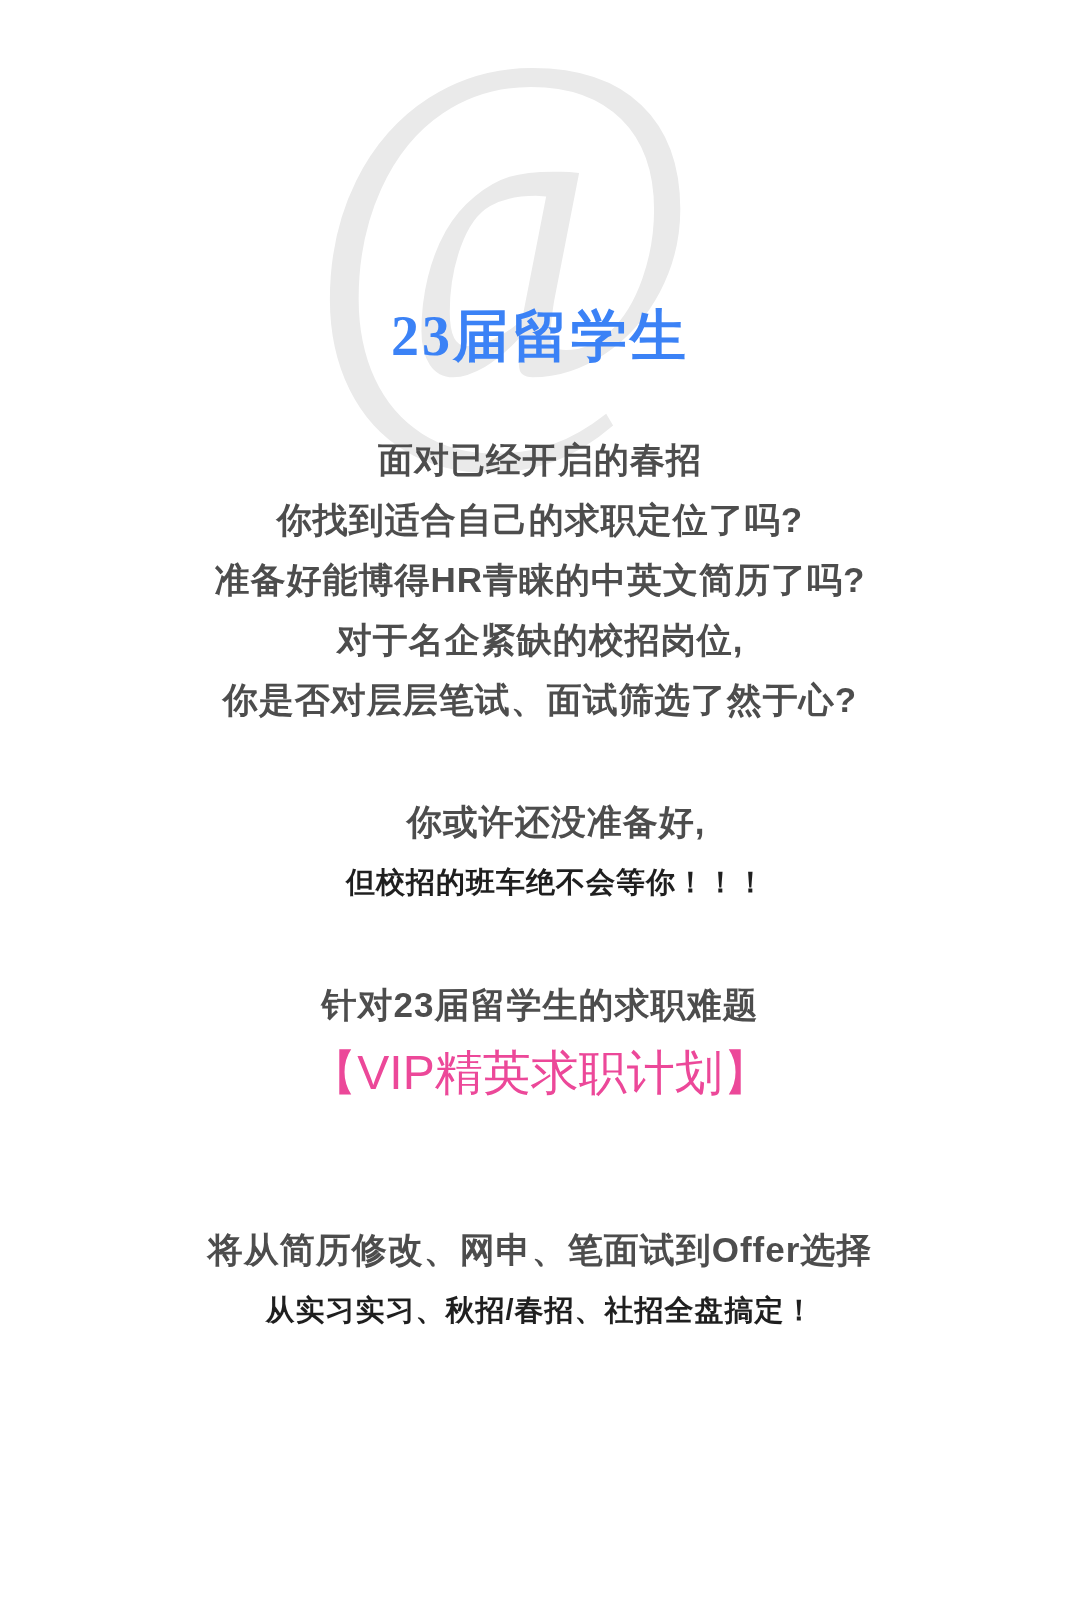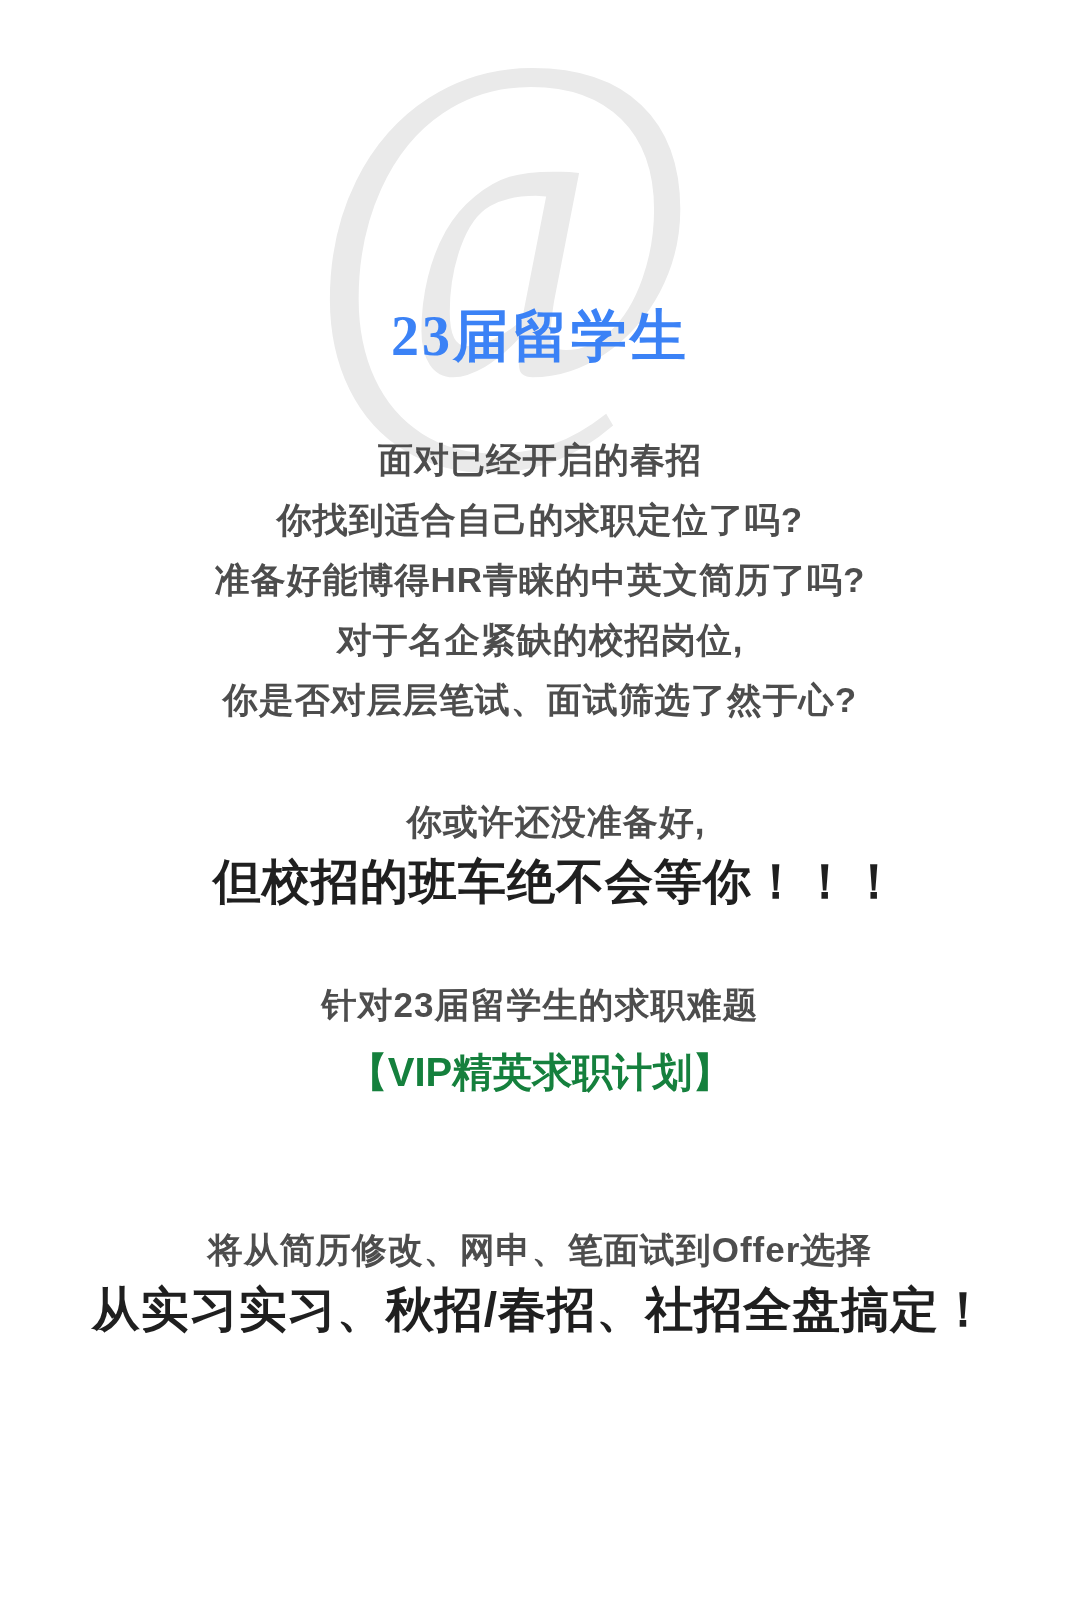--- a/index.html
+++ b/index.html
@@ -49,26 +49,26 @@
     font-weight: 400;
   }
   .block-intro    { margin-top: 57px; }
   .block-warning  { margin-top: 62px; margin-left: 32px; }
   .block-program  { margin-top: 63px; }
   .block-services { margin-top: 110px; }
   .line { white-space: nowrap; font-weight: bold; }
   .emphasis {
     font-weight: 700;
     color: #1f1f1f;
-    font-size: 48px;
+    font-size: 29px;
   }
   .vip-line {
-    font-weight: 700;
-    color: #15803d;
-    font-size: 40px;
+    font-weight: 400;
+    color: #ec4899;
+    font-size: 48px;
     line-height: 75px;
     letter-spacing: 0;
   }
 </style>
 </head>
 <body>
 
 <div id="canvas">
 
   <div class="watermark">@</div>

